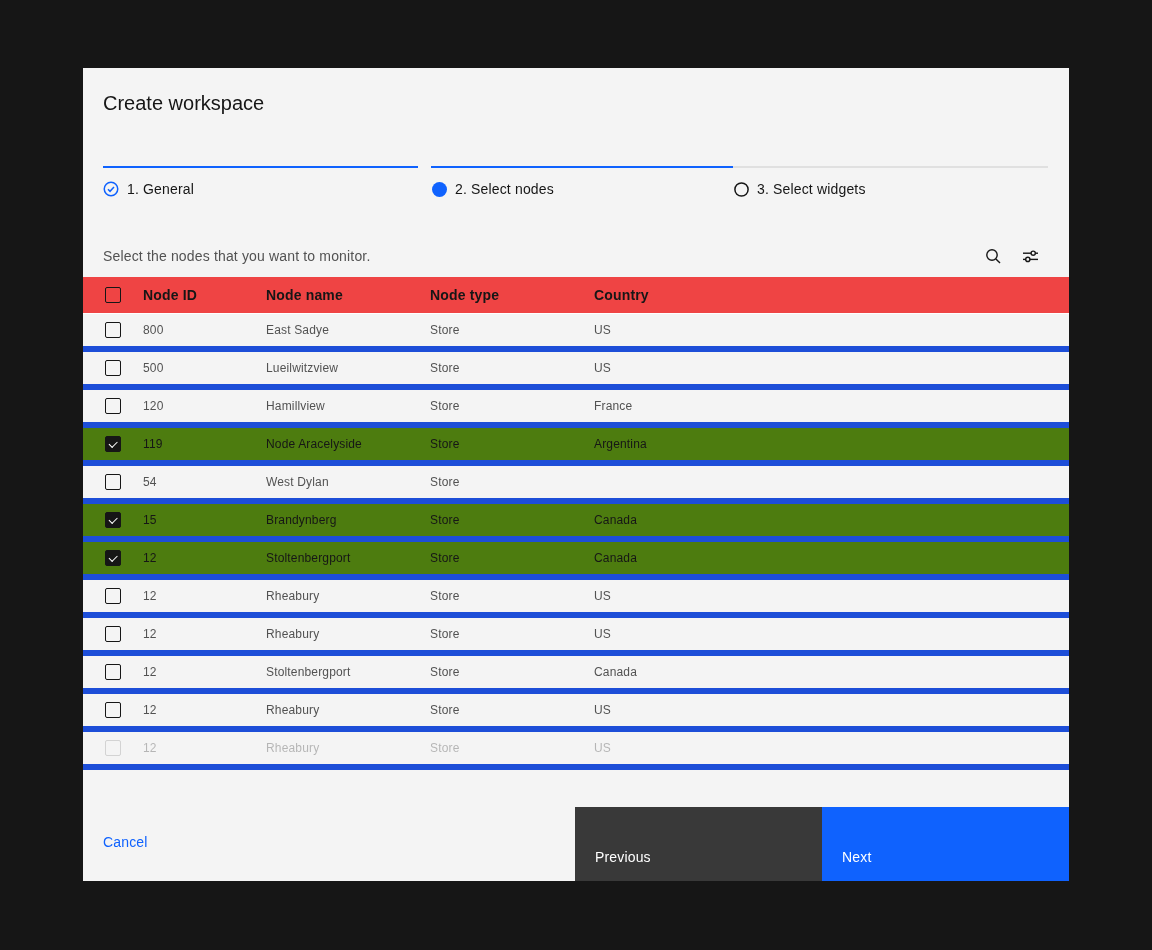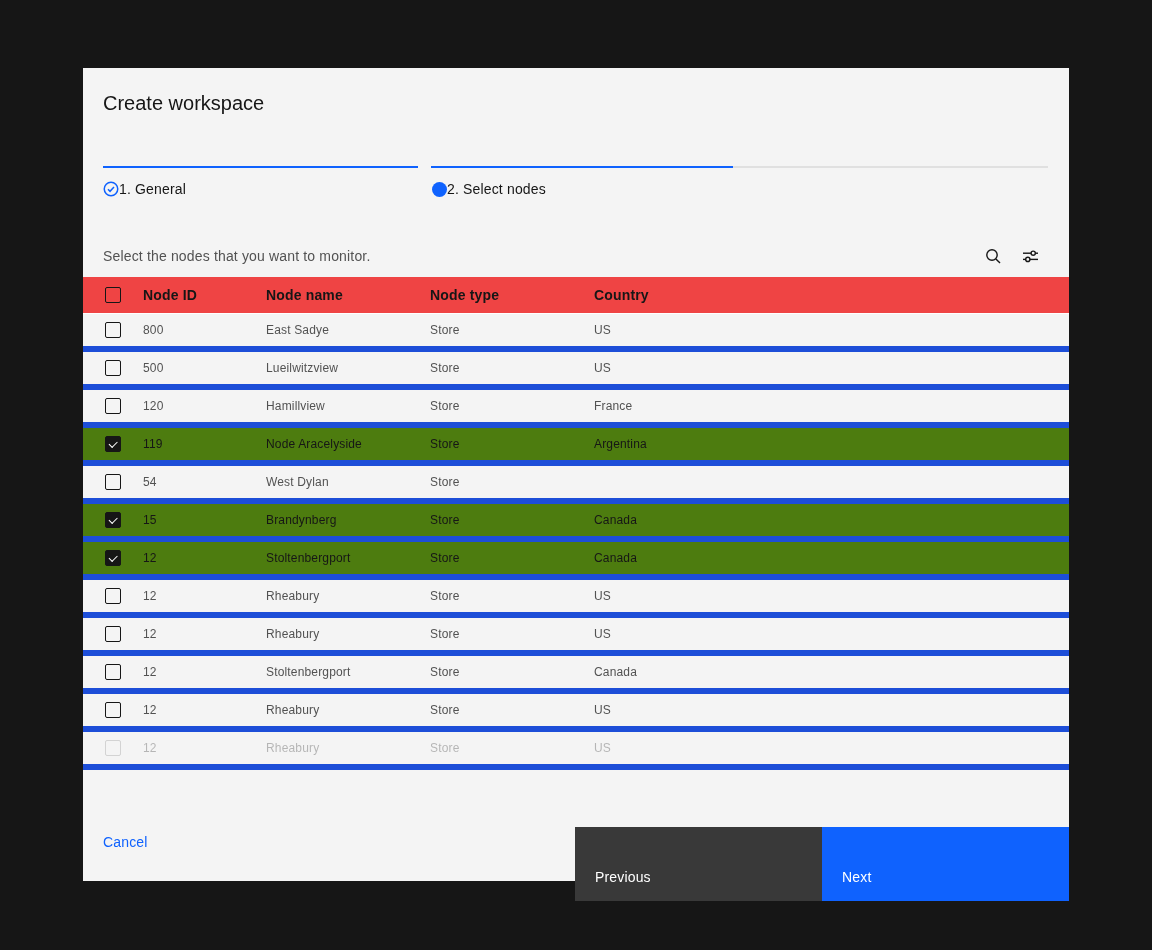--- a/index.html
+++ b/index.html
@@ -19,21 +19,21 @@
   .modal-title {
     position:absolute; left:20px; top:24px;
     margin:0; font-size:20px; font-weight:400;
     color:#161616; letter-spacing:0;
   }
   
   .progress { position:absolute; left:20px; top:98px; width:945px; height:44px; }
   .progress-step { position:absolute; top:0; height:44px; width:315px; cursor:pointer; }
   .progress-step .seg { position:absolute; left:0; top:0; width:100%; height:2px; background:#e0e0e0; }
   .progress-step.complete .seg, .progress-step.current .seg { background:#0f62fe; }
-  .step-inner { display:flex; align-items:center; padding-top:15px; }
+  .step-inner { display:flex; align-items:center; gap:8px; padding-top:15px; }
   .step-label { font-size:14px; color:#161616; letter-spacing:0.16px; }
   .step-icon { display:flex; align-items:center; justify-content:center; width:16px; height:16px; }
   
   .toolbar { position:absolute; left:0; top:166px; width:986px; height:43px; }
   .toolbar-desc {
     position:absolute; left:20px; top:0; height:43px;
     display:flex; align-items:center;
     font-size:14px; color:#525252; letter-spacing:0.16px;
   }
   .toolbar-btn {
@@ -80,21 +80,21 @@
   
   .footer { position:absolute; left:0; bottom:0; width:1098px; height:74px; }
   .cancel-link {
     position:absolute; left:20px; top:27px;
     font-size:14px; color:#0f62fe; text-decoration:none; cursor:pointer; letter-spacing:0.16px;
   }
   .footer-btn {
     position:absolute; top:0; height:74px; width:247px;
     border:none; cursor:pointer; text-align:left;
     padding:26px 0 0 20px; font-size:14px; color:#ffffff;
-    font-family:"Liberation Sans", sans-serif; letter-spacing:0.16px;margin-top:20px;
+    font-family:"Liberation Sans", sans-serif; letter-spacing:0.16px;
   }
   .btn-previous { left:492px; background:#393939; }
   .btn-next { left:739px; background:#0f62fe; }
   svg { display:block; }
 </style>
 </head>
 <body>
 
 <div class="modal">
 
@@ -119,20 +119,28 @@
         <span class="step-icon">
           <svg width="15" height="15" viewBox="0 0 15 15">
             <circle cx="7.5" cy="7.5" r="7.5" fill="#0f62fe"></circle>
           </svg>
         </span>
         <span class="step-label">2. Select nodes</span>
       </div>
     </div>
     <div class="progress-step incomplete" style="left:630px;">
       <span class="seg"></span>
+      <div class="step-inner">
+        <span class="step-icon">
+          <svg width="15" height="15" viewBox="0 0 15 15">
+            <circle cx="7.5" cy="7.5" r="6.6" fill="none" stroke="#161616" stroke-width="1.5"></circle>
+          </svg>
+        </span>
+        <span class="step-label">3. Select widgets</span>
+      </div>
     </div>
   </div>
 
   <div class="toolbar">
     <div class="toolbar-desc">Select the nodes that you want to monitor.</div>
     <button class="toolbar-btn search">
       <span>
         <svg width="17" height="17" viewBox="0 0 17 17">
           <circle cx="7" cy="7" r="5.2" fill="none" stroke="#161616" stroke-width="1.4"></circle>
           <line x1="10.9" y1="10.9" x2="15" y2="15" stroke="#161616" stroke-width="1.4"></line>

